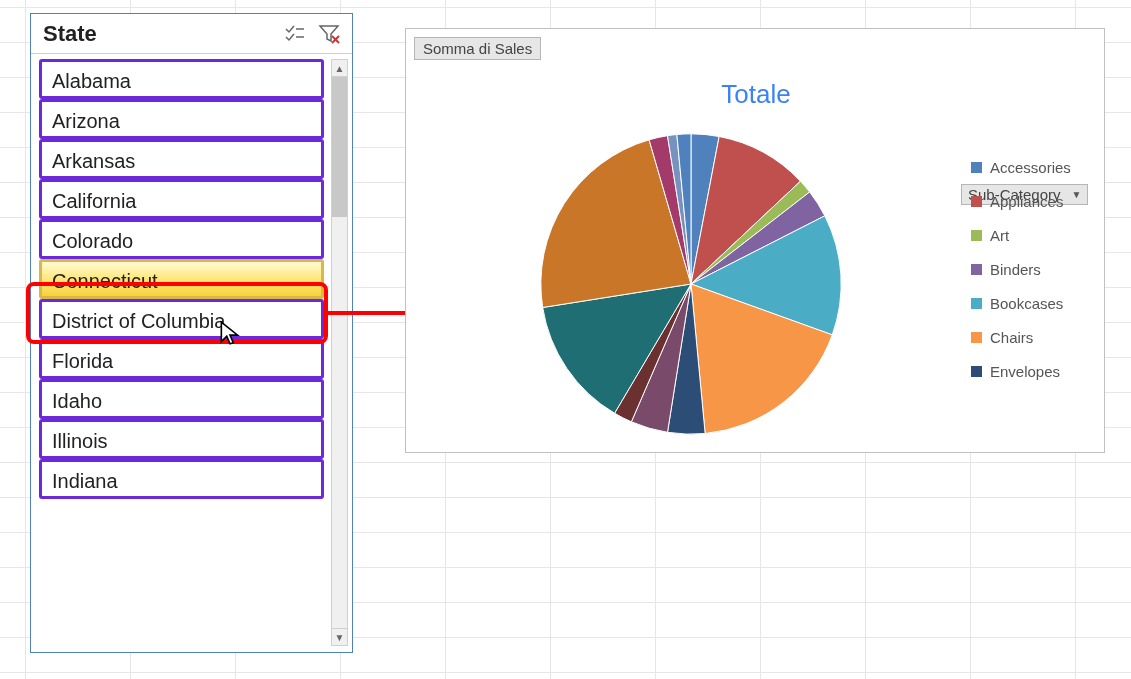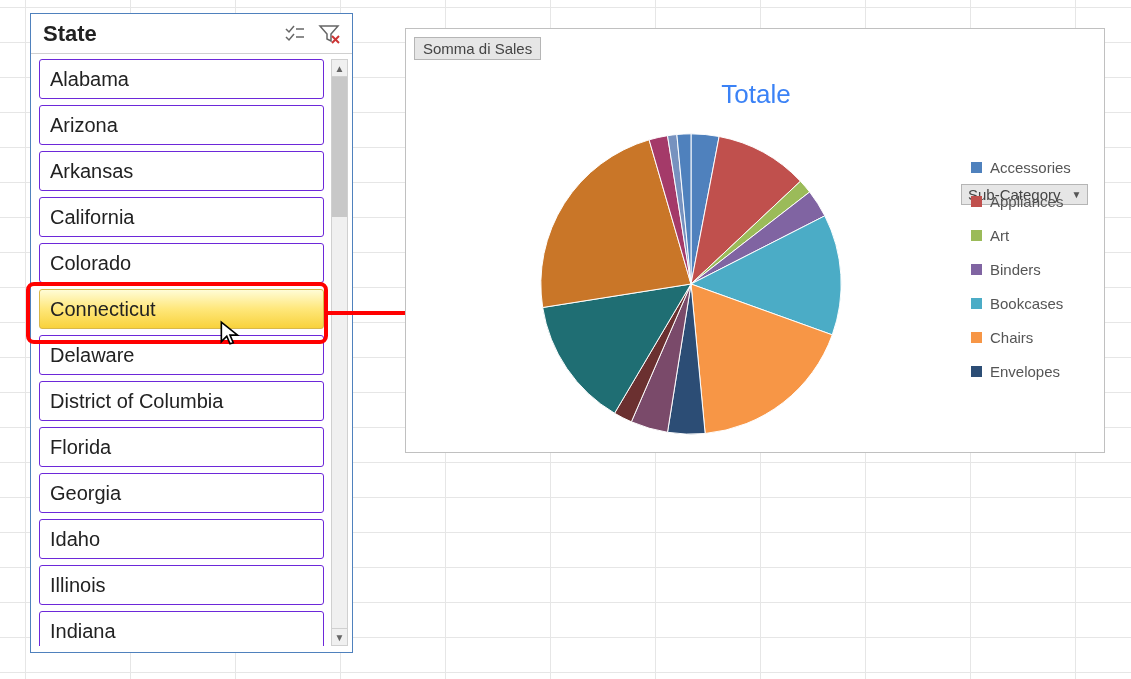--- a/index.html
+++ b/index.html
@@ -37,24 +37,24 @@
     flex:1; font-weight:700; font-size:22px; color:#222;
   }
   .hicon { width:26px; height:26px; margin-left:8px; display:flex; align-items:center; justify-content:center; }
   .slicer-body{
     position:absolute; top:45px; bottom:6px; left:8px; right:24px;
     overflow:hidden;
     padding-right:4px;
   }
   .slicer-item{
     height:40px; line-height:38px;
-    border:1px solid #6d28d9; border-radius:3px;
+    border:3px solid #6d28d9; border-radius:3px;
     background:#fff;
     font-size:20px; color:#222;
-    padding:0 10px; margin-bottom:6px;
+    padding:0 10px; 
     cursor:pointer;
   }
   .slicer-item.selected{
     background:linear-gradient(to bottom,#fffcd6,#ffe77a,#f8d23c);
     border-color:#d9b84a;
   }
   .scrollbar{
     position:absolute; top:45px; bottom:6px; right:4px; width:17px;
     background:#f0f0f0; border:1px solid #d0d0d0;
   }
@@ -140,24 +140,22 @@
       </svg>
     </div>
   </div>
   <div class="slicer-body" id="slicer-body">
       <div class="slicer-item">Alabama</div>
       <div class="slicer-item">Arizona</div>
       <div class="slicer-item">Arkansas</div>
       <div class="slicer-item">California</div>
       <div class="slicer-item">Colorado</div>
       <div class="slicer-item selected">Connecticut</div>
-      <div class="slicer-item">Delaware</div>
       <div class="slicer-item">District of Columbia</div>
       <div class="slicer-item">Florida</div>
-      <div class="slicer-item">Georgia</div>
       <div class="slicer-item">Idaho</div>
       <div class="slicer-item">Illinois</div>
       <div class="slicer-item">Indiana</div>
     </div>
   <div class="scrollbar">
     <div class="scroll-arrow up">▲</div>
     <div class="scroll-thumb"></div>
     <div class="scroll-arrow down">▼</div>
   </div>
 </div>

